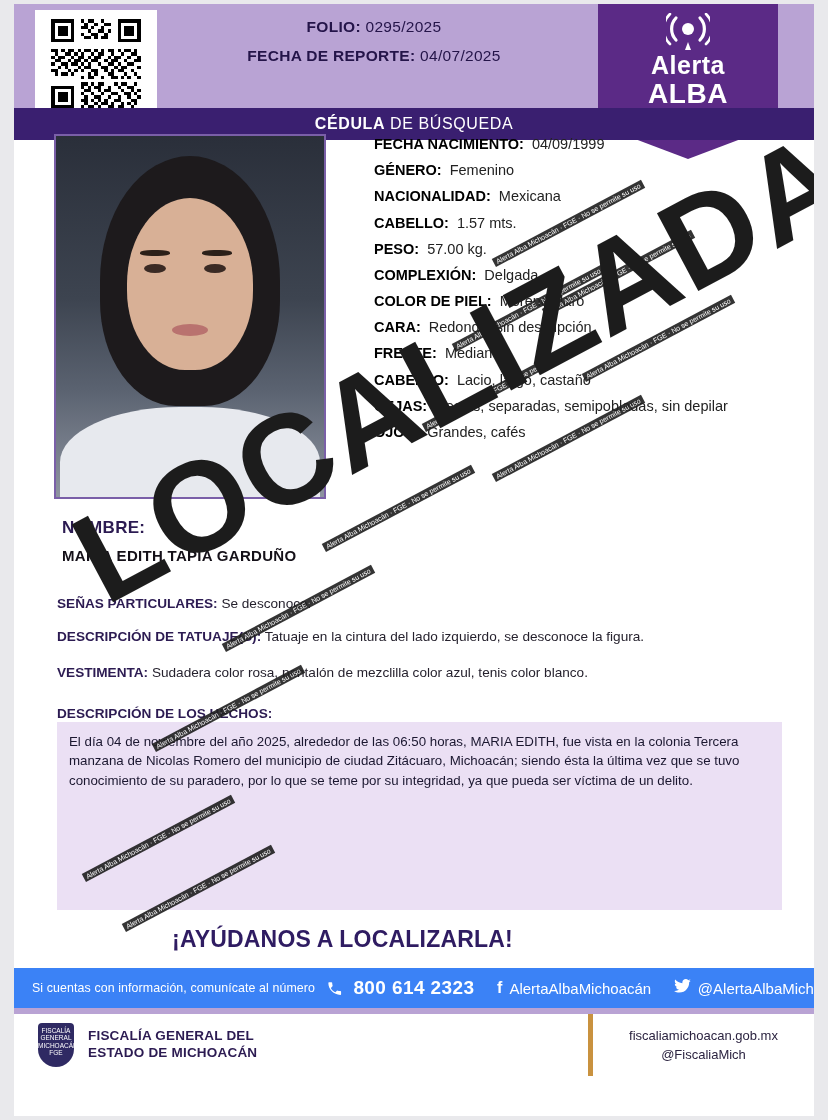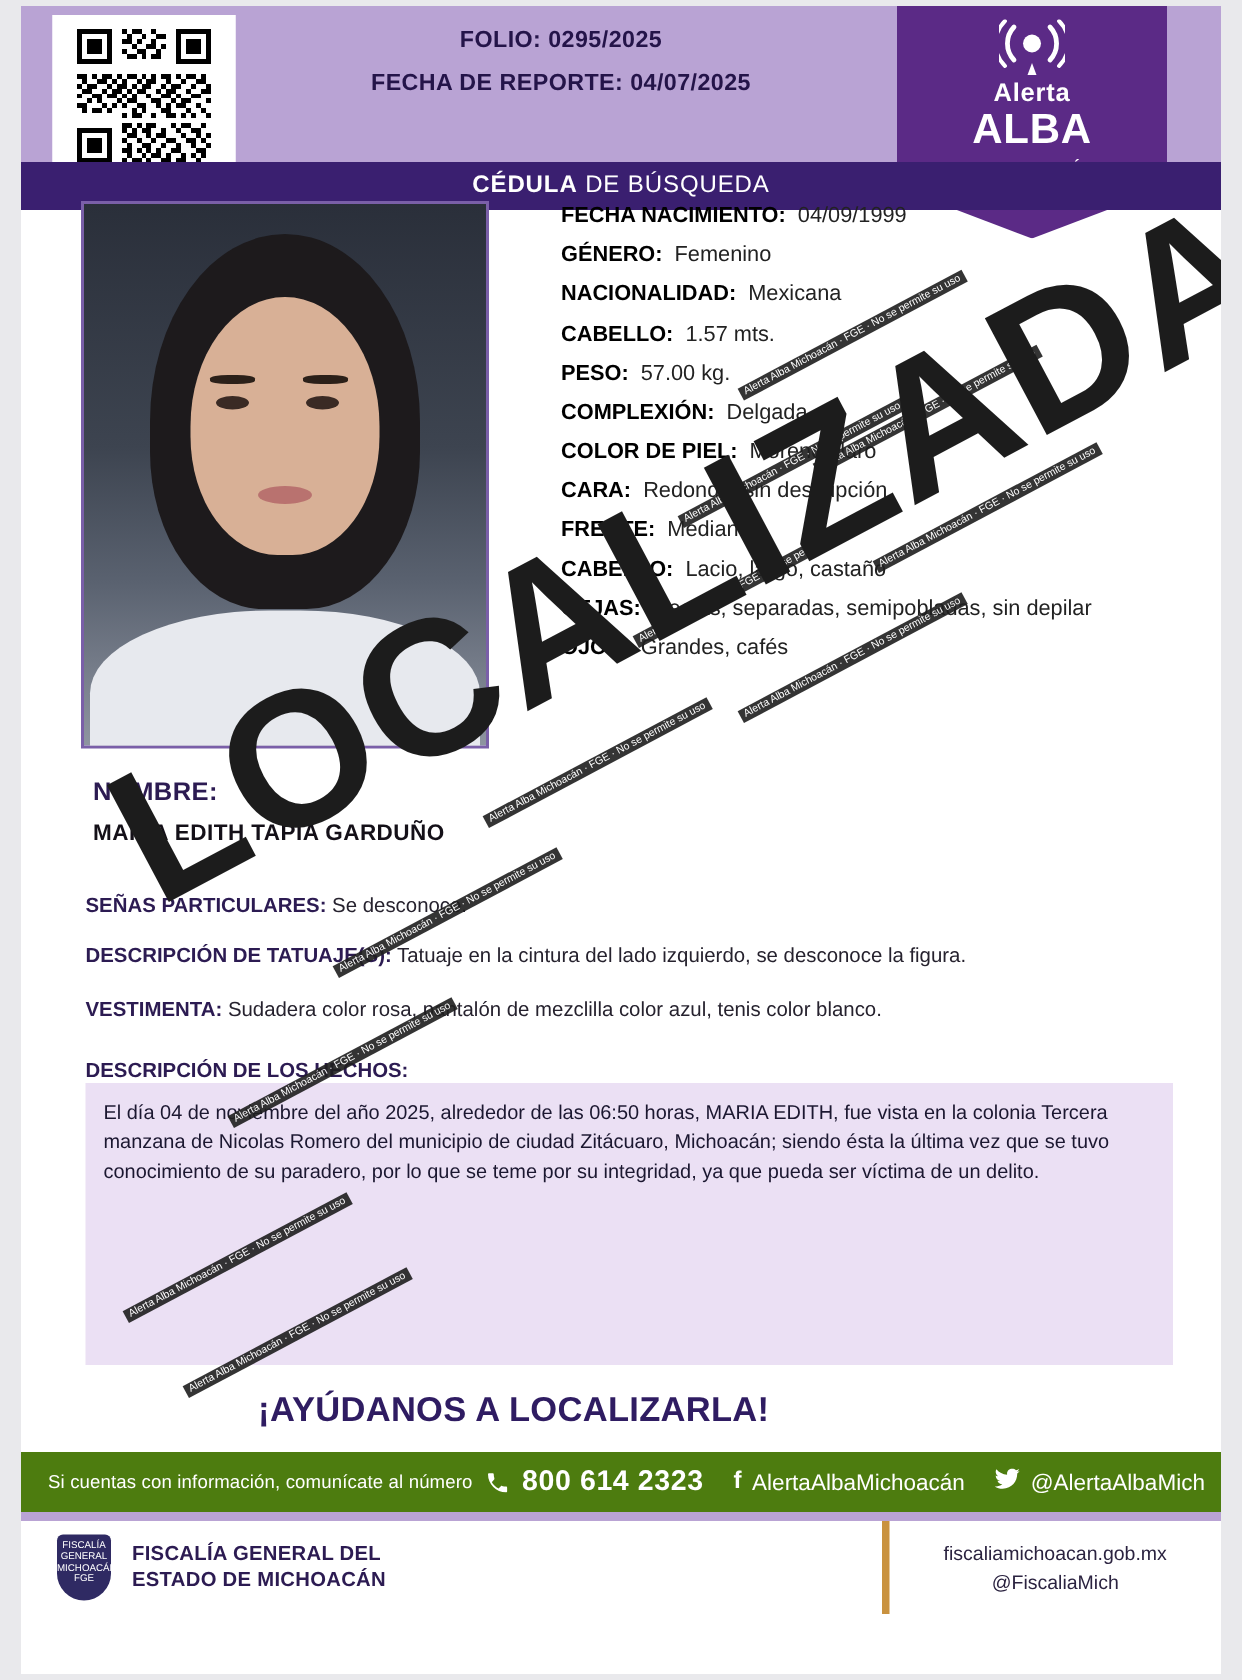--- a/index.html
+++ b/index.html
@@ -55,21 +55,21 @@
     width: 400px;
     text-align: center;
     color: #241449;
   }
   .folio-line {
     font-size: 15.5px;
     font-weight: bold;
     letter-spacing: .3px;
     margin-bottom: 11px;
   }
-  .folio-line .val { font-weight: bold; }
+  .folio-line .val { font-weight: normal; }
 
   .cedula-bar {
     position: absolute;
     left: 0;
     top: 104px;
     width: 800px;
     height: 32px;
     background: #3a1f70;
     color: #ffffff;
     display: flex;
@@ -94,21 +94,21 @@
     text-align: center;
   }
   .alba .mark {
     margin-top: 9px;
     height: 38px;
     display: flex;
     align-items: center;
     justify-content: center;
   }
   .alba .t1 {
-    font-size: 17px;
+    font-size: 25px;
     font-weight: bold;
     letter-spacing: .5px;
     line-height: 1;
     margin-top: 2px;
   }
   .alba .t2 {
     font-size: 28px;
     font-weight: bold;
     letter-spacing: .5px;
     line-height: 1;
@@ -282,25 +282,26 @@
     font-weight: bold;
     color: #2f1c62;
     letter-spacing: .2px;
   }
   .contact-bar {
     position: absolute;
     left: 0;
     top: 860px;
     width: 800px;
     height: 40px;
-    background: #4d7c0f;
+    background: #3b82f6;
     color: #ffffff;
     display: flex;
     align-items: center;
     font-size: 14px;
+    justify-content: space-between;
   }
   .contact-bar .small {
     font-size: 12.4px;
     margin-left: 18px;
     letter-spacing: .1px;
   }
   .contact-bar .phone {
     font-size: 19px;
     font-weight: bold;
     margin-left: 8px;

